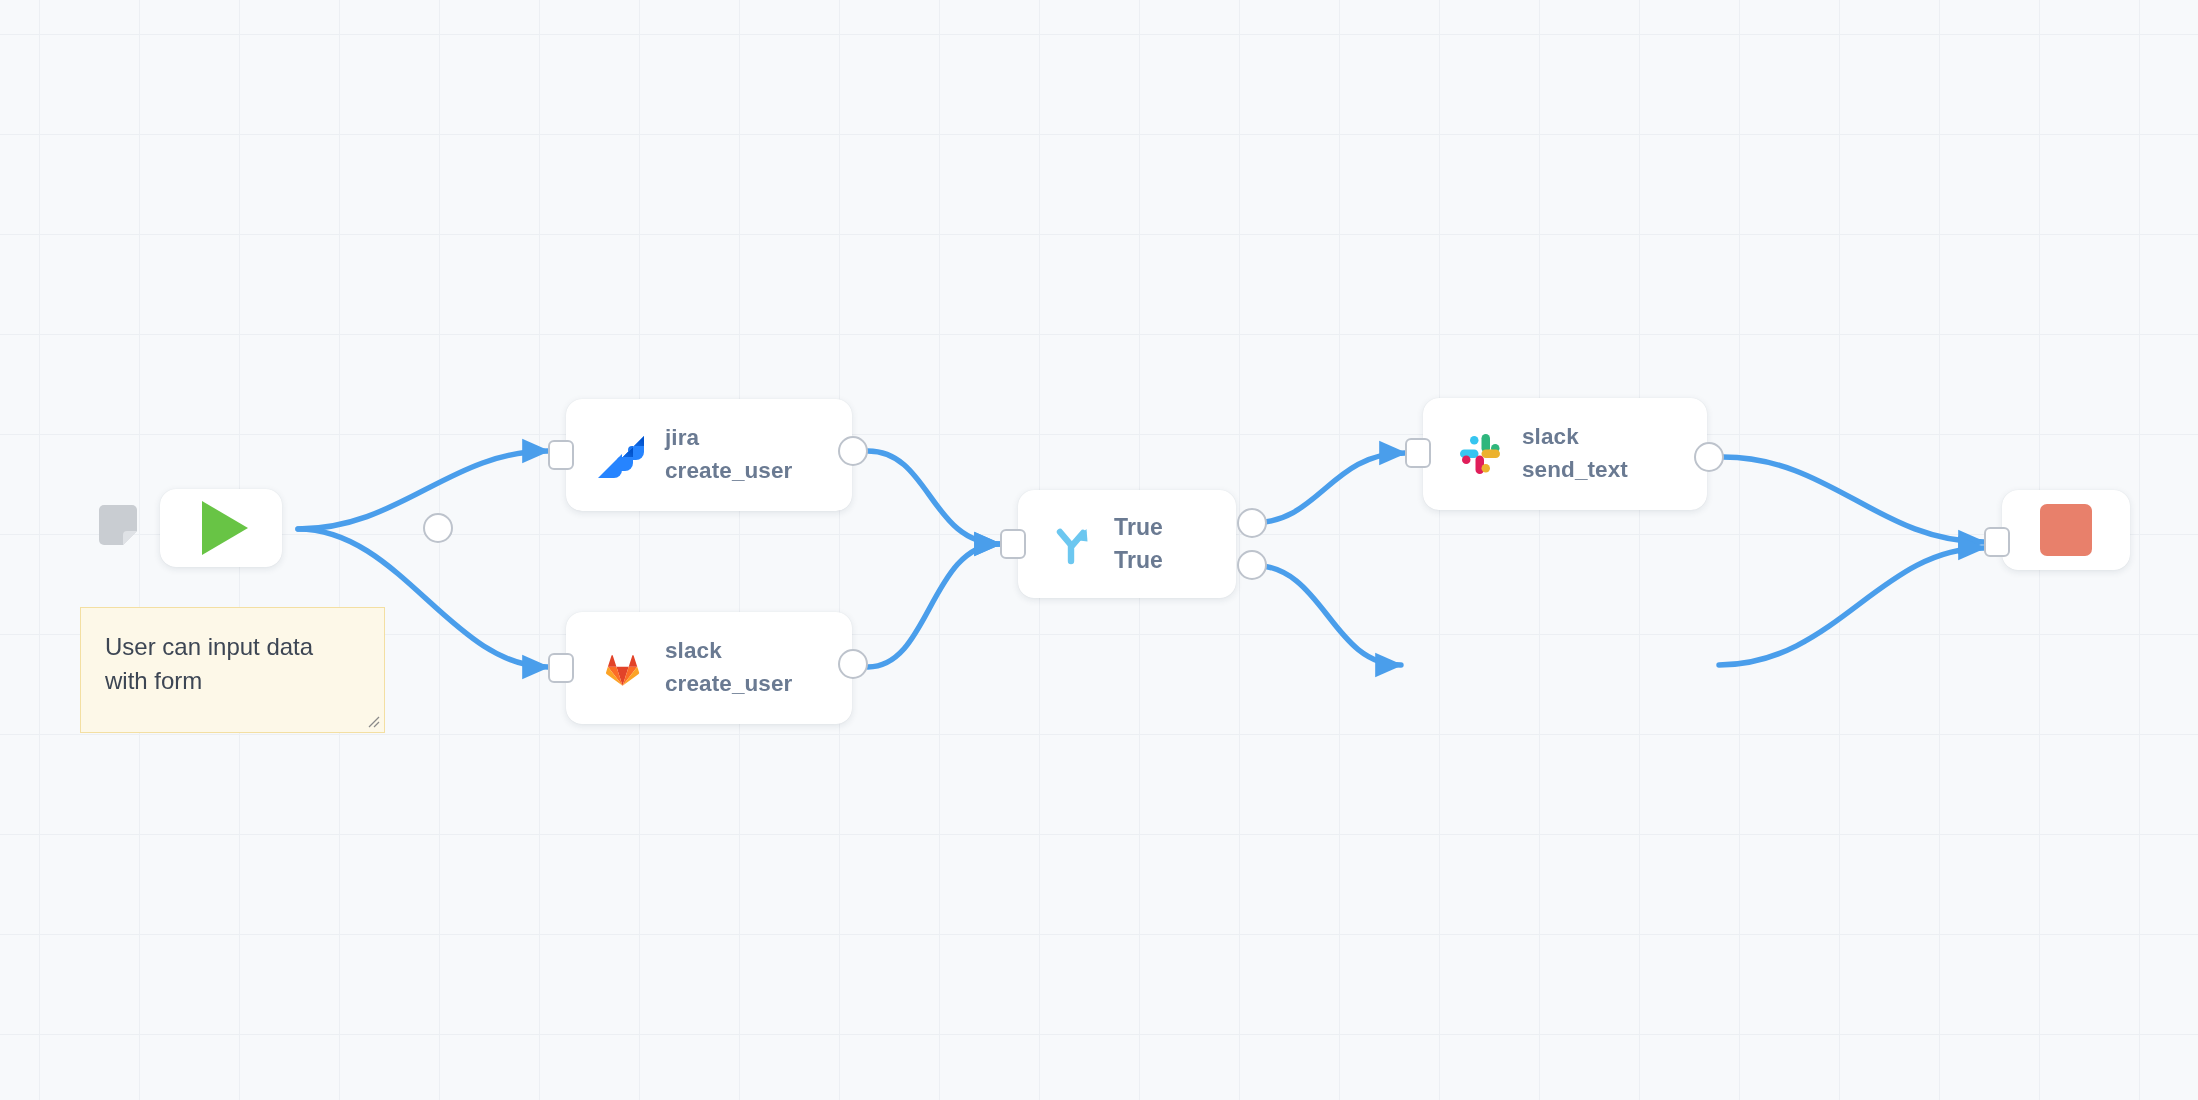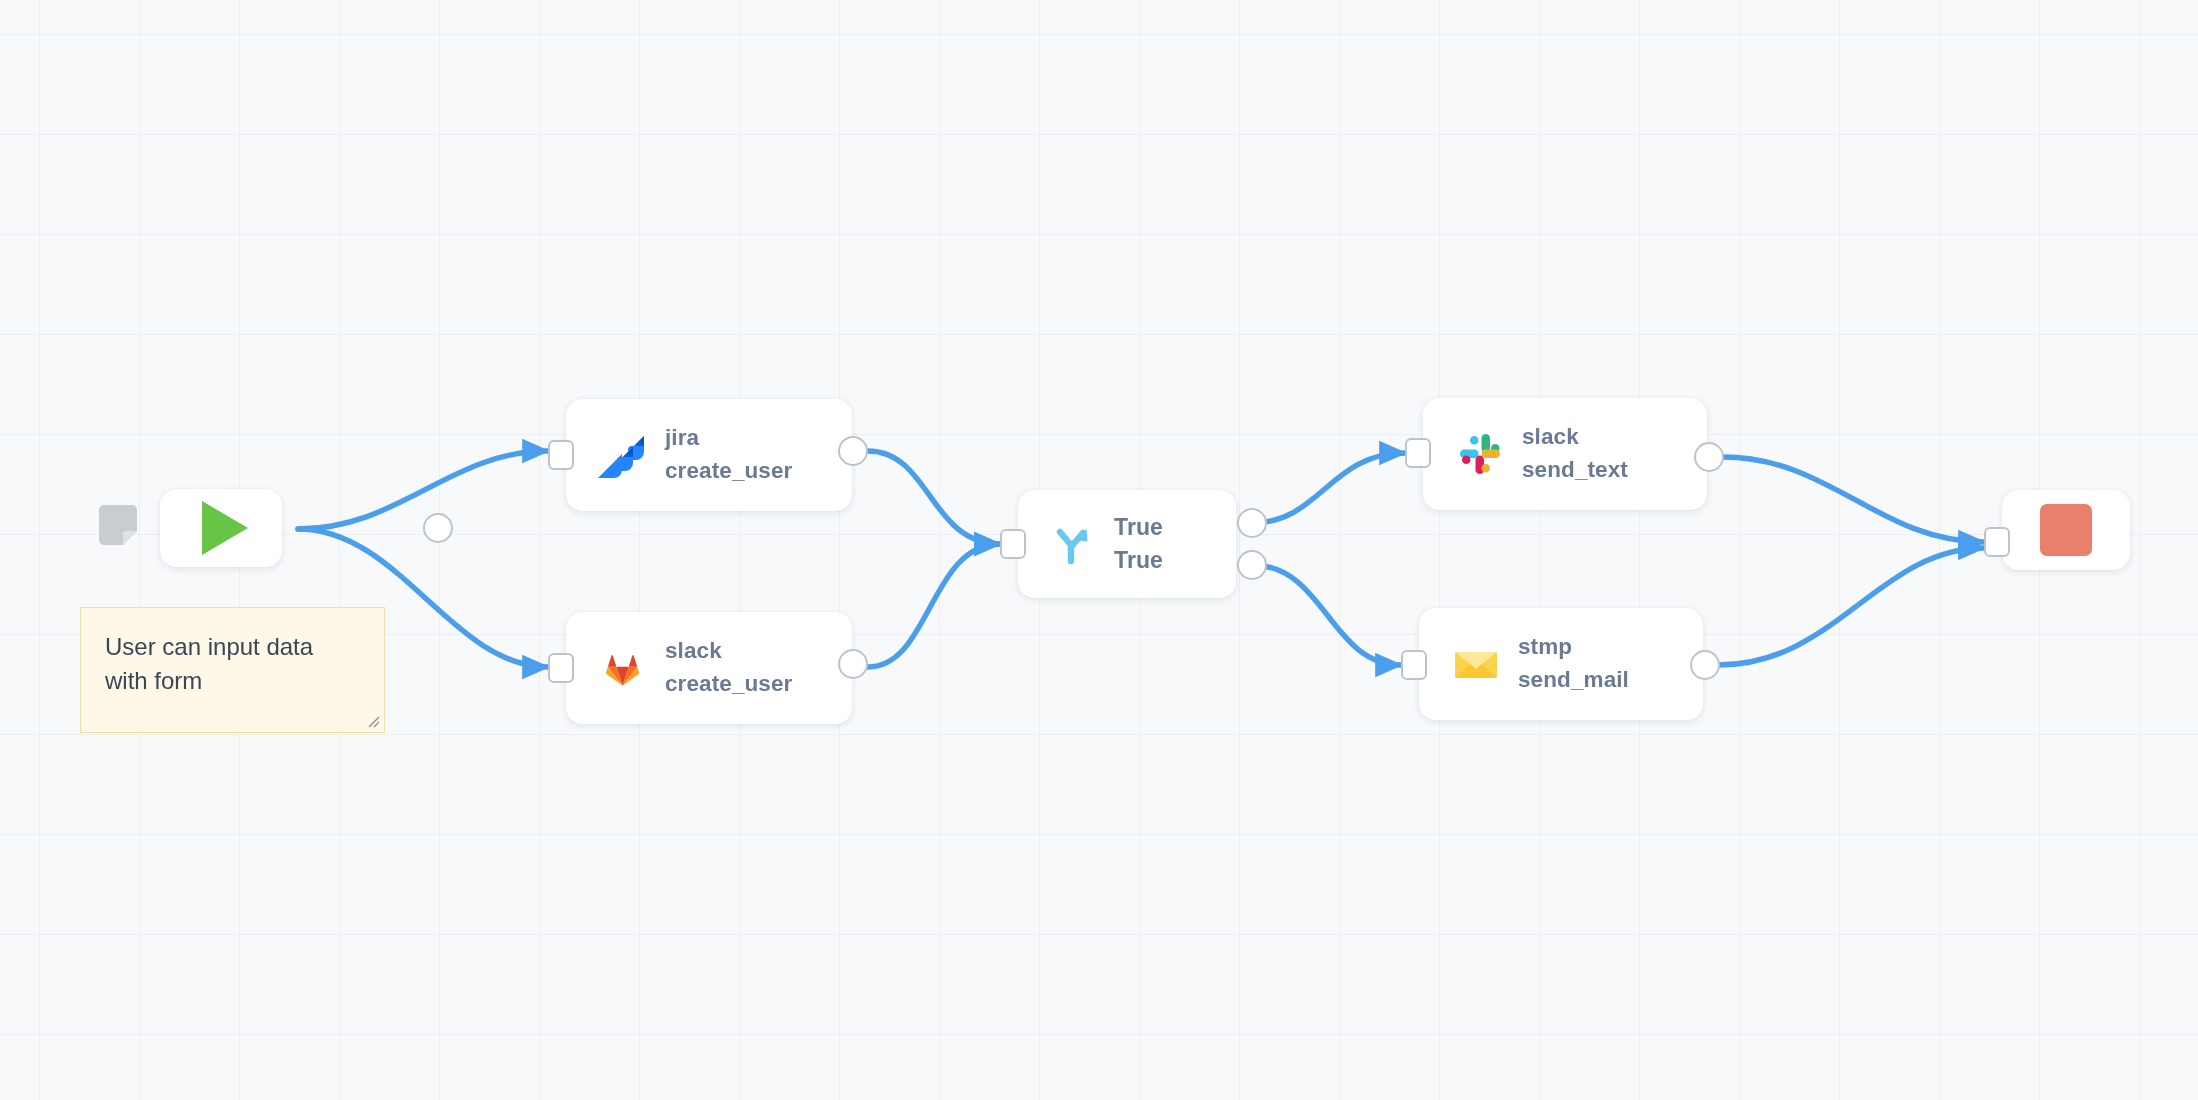--- a/index.html
+++ b/index.html
@@ -336,36 +336,19 @@
       </div>
       <div class="node-labels">
         <div class="node-title">slack</div>
         <div class="node-sub">send_text</div>
       </div>
     </div>
     <div class="handle-target" style="left:-18px; top:40px;"></div>
     <div class="handle-source" style="left:271px; top:44px;"></div>
   </div>
 
-  <div class="node" id="stmp-node">
-    <div class="node-inner">
-      <div class="node-icon">
-        <svg width="46" height="46" viewBox="0 0 46 46">
-          <rect x="2" y="11" width="42" height="26" rx="1.5" fill="#fcd34d"></rect>
-          <path d="M2 11 L23 28 L44 11 Z" fill="#fde79a"></path>
-          <path d="M2 37 L17 23 L23 28 L29 23 L44 37 Z" fill="#fbc833"></path>
-        </svg>
-      </div>
-      <div class="node-labels">
-        <div class="node-title">stmp</div>
-        <div class="node-sub">send_mail</div>
-      </div>
-    </div>
-    <div class="handle-target" style="left:-18px; top:42px;"></div>
-    <div class="handle-source" style="left:271px; top:42px;"></div>
-  </div>
 
   <div class="node" id="end-node">
     <div class="stop-square"></div>
     <div class="handle-target" style="left:-18px; top:37px;"></div>
   </div>
 
 </div>
 
 </body></html>

